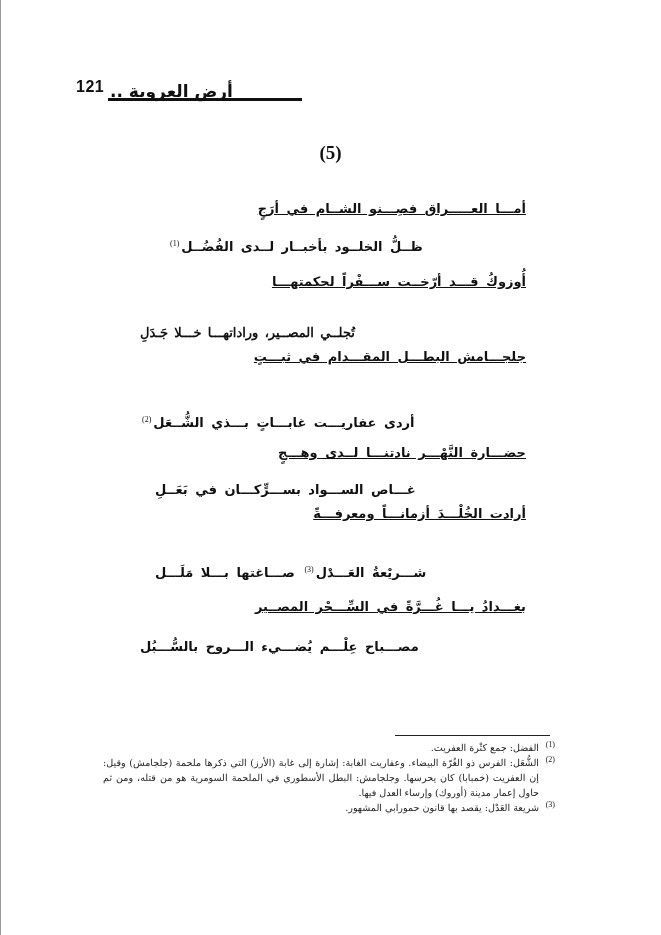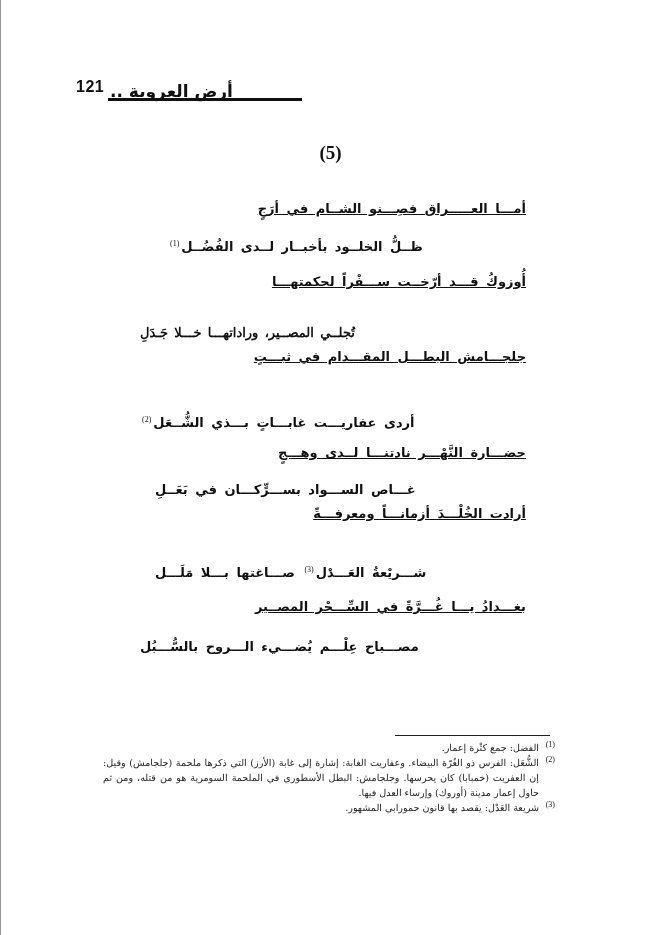--- a/index.html
+++ b/index.html
@@ -165,21 +165,21 @@
 
 <div class="verse first" style="top:599px;">بغـــدادُ يـــا غُـــرَّةً في السِّـــحْر المصــير</div>
 <div class="verse second" style="top:639px; right:auto; left:140px;">
   <span>مصـــباح عِلْـــم يُضـــيء الـــروح بالسُّـــبُل</span>
 </div>
 
 <div class="fn-rule"></div>
 <div class="footnotes">
   <div class="footnote">
     <span class="fn-num">(1)</span>
-    <span>الفضل: جمع كثْرة إعمار.</span>
+    <span>الفضل: جمع كثْرة العفريت.</span>
   </div>
   <div class="footnote">
     <span class="fn-num">(2)</span>
     <span>الشُّعَل: الفرس ذو الغُرّة البيضاء. وعفاريت الغابة: إشارة إلى غابة (الأرز) التي ذكرها ملحمة (جلجامش) وقيل: إن العفريت (خمبابا) كان يحرسها. وجلجامش: البطل الأسطوري في الملحمة السومرية هو من قتله، ومن ثم حاول إعمار مدينة (أوروك) وإرساء العدل فيها.</span>
   </div>
   <div class="footnote">
     <span class="fn-num">(3)</span>
     <span>شريعة العَدْل: يقصد بها قانون حمورابي المشهور.</span>
   </div>
 </div>

